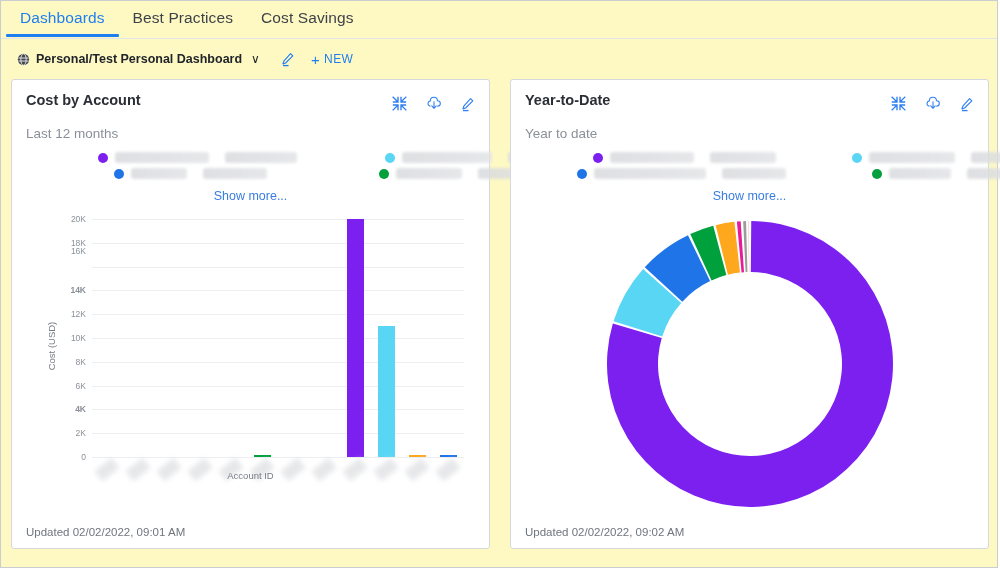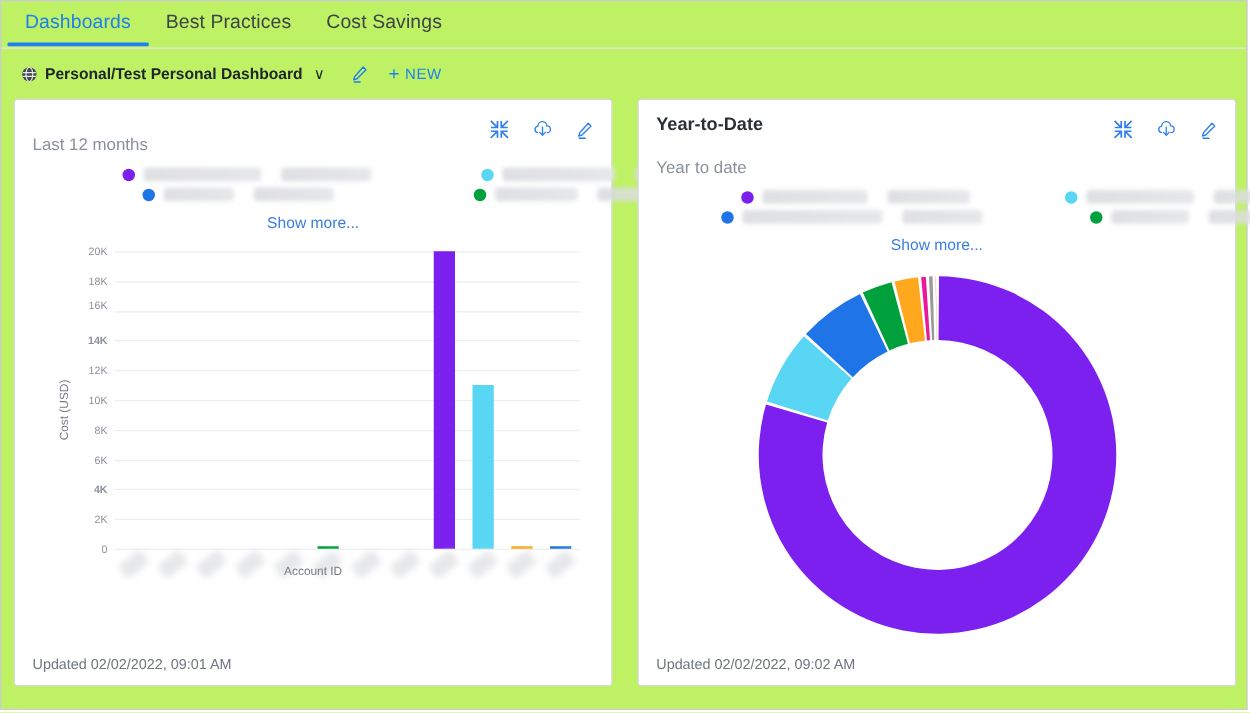--- a/index.html
+++ b/index.html
@@ -7,21 +7,21 @@
     width:1000px;height:570px;
     background:#ffffff;
     font-family:"Liberation Sans","DejaVu Sans",sans-serif;
     -webkit-font-smoothing:antialiased;
     overflow:hidden;
   }
   .app{
     position:relative;width:998px;height:568px;
     border:1px solid #c9ccd1;
     box-sizing:border-box;
-    background:#bef264;
+    background:#fef9c3;
   }
 
   
   .navbar{
     position:relative;height:38px;
     border-bottom:1px solid #e3e5e8;
     display:flex;align-items:flex-start;
     padding-left:5px;
     box-sizing:border-box;
   }
@@ -191,20 +191,21 @@
     <div class="new-btn">
       <span class="plus">+</span>
       <span>NEW</span>
     </div>
   </div>
 
   <div class="cards">
 
     <div class="card">
       <div class="card-head">
+        <div class="card-title">Cost by Account</div>
         <div class="card-sub">Last 12 months</div>
         <div class="card-actions">
           <span class="icon-btn">
             <svg width="15" height="15" viewBox="0 0 16 16">
               <g stroke="#2f7ff0" stroke-width="1.45" fill="none" stroke-linecap="square">
                 <path d="M1.2 1.2 L5.4 5.4 M6.4 1.6 L6.4 6.4 L1.6 6.4"></path>
                 <path d="M14.8 1.2 L10.6 5.4 M9.6 1.6 L9.6 6.4 L14.4 6.4"></path>
                 <path d="M1.2 14.8 L5.4 10.6 M6.4 14.4 L6.4 9.6 L1.6 9.6"></path>
                 <path d="M14.8 14.8 L10.6 10.6 M9.6 14.4 L9.6 9.6 L14.4 9.6"></path>
               </g>
@@ -263,21 +264,21 @@
             <div class="ytick" style="top: 166.6px; margin-left: 48px;">6K</div>
             <div class="gridline" style="top: 142.8px;"></div>
             <div class="ytick" style="top: 142.8px;">8K</div>
             <div class="gridline" style="top: 119px;"></div>
             <div class="ytick" style="top: 119px;">10K</div>
             <div class="gridline" style="top: 95.2px;"></div>
             <div class="ytick" style="top: 95.2px;">12K</div>
             <div class="gridline" style="top: 71.4px;"></div>
             <div class="ytick" style="top: 71.4px; font-weight: bold;">14K</div>
             <div class="gridline" style="top: 47.6px;"></div>
-            <div class="ytick" style="top: 43px;">16K</div>
+            <div class="ytick" style="top: 32px;">16K</div>
             <div class="gridline" style="top: 23.8px;"></div>
             <div class="ytick" style="top: 23.8px;">18K</div>
             <div class="gridline" style="top: 0px;"></div>
             <div class="ytick" style="top: 0px; text-align: right;">20K</div>
             <div style="position: absolute; bottom: 0px; width: 4.66667%; left: 43.5%; height: 2px; background: rgb(0, 160, 60);"></div>
             <div style="position: absolute; bottom: 0px; width: 4.66667%; left: 68.5%; height: 238px; background: rgb(124, 32, 240);"></div>
             <div style="position: absolute; bottom: 0px; width: 4.66667%; left: 76.8333%; height: 130.9px; background: rgb(90, 214, 245);"></div>
             <div style="position: absolute; bottom: 0px; width: 4.66667%; left: 85.1667%; height: 2px; background: rgb(255, 168, 30);"></div>
             <div style="position: absolute; bottom: 0px; width: 4.66667%; left: 93.5%; height: 2px; background: rgb(31, 116, 232);"></div>
           </div>

